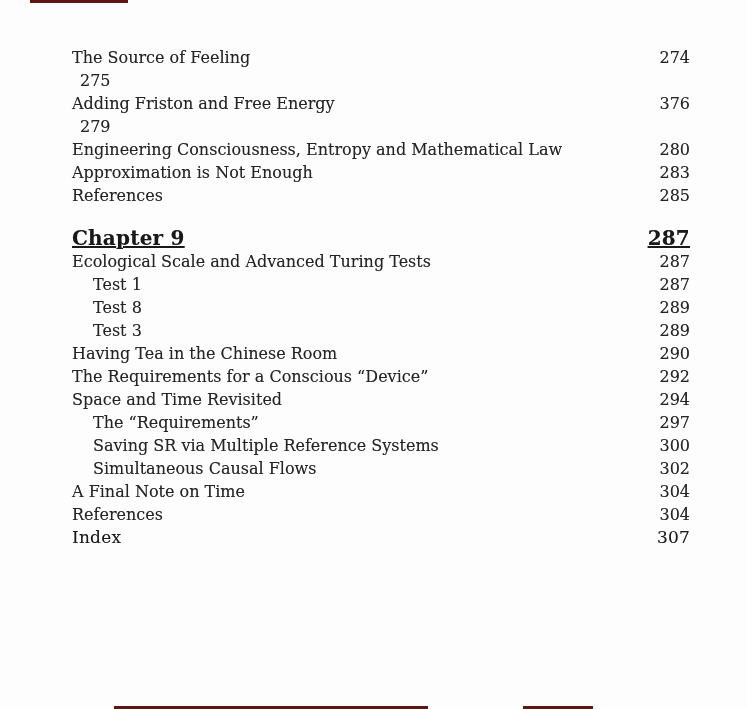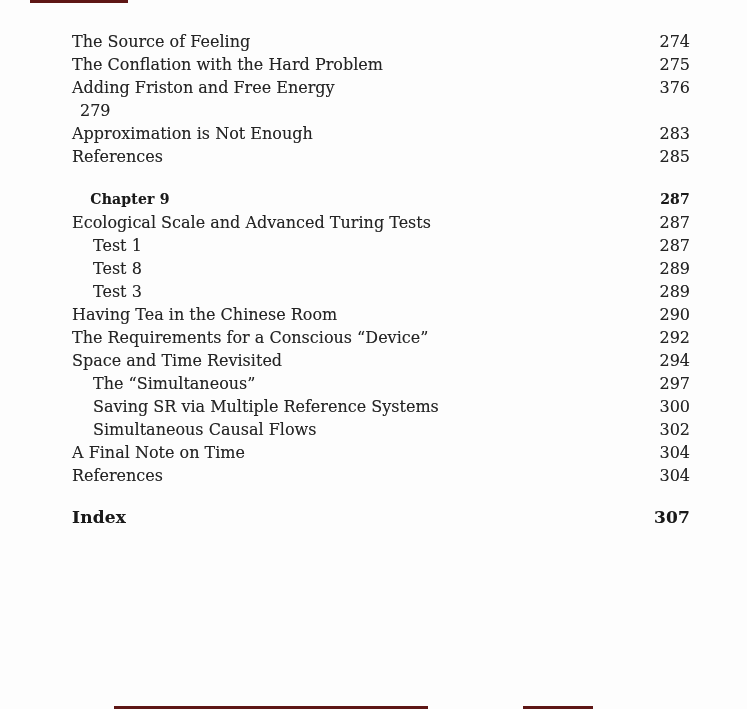--- a/index.html
+++ b/index.html
@@ -11,66 +11,65 @@
     position: relative;
     width: 747px;
     height: 709px;
     background: #fdfdfd;
     overflow: hidden;
     font-family: "DejaVu Serif", "Liberation Serif", serif;
   }
   .toc {
     position: absolute;
     left: 72px;
-    top: 30px;
+    top: 46px;
     width: 618px;
     font-size: 16px;
     line-height: 23px;
     color: #242424;
     text-shadow: 0 0 0.6px rgba(20, 20, 20, 0.35);
-    text-align: center;
   }
   .toc-row {
     display: flex;
     justify-content: space-between;
     align-items: baseline;
   }
   .toc-row.indent-1 {
     padding-left: 21px;
   }
   .entry-label {
     white-space: nowrap;
   }
   .entry-page {
     margin-left: 8px;
     white-space: nowrap;
   }
   
   .chapter-row {
     margin-top: 20px;
     font-weight: bold;
-    font-size: 14px;
+    font-size: 20px;
     color: #191919;
     align-items: flex-end;
     letter-spacing: 0.2px;
+    text-decoration: underline;
   }
   .chapter-left {
     display: flex;
   }
   .chapter-label {
     flex: 0 0 116px;
     width: 116px;
   }
   .chapter-title .chapter-title-line {
     display: block;
   }
   
   .index-row {
-    margin-top: 19px;
-    font-weight: bold;
+    font-weight: normal;
     font-size: 17px;
     color: #191919;
     letter-spacing: 0.2px;
   }
   
   .edge-mark {
     position: absolute;
     height: 3px;
   }
   .edge-top    { left: 30px;  top: 0;    width: 98px; }
@@ -81,29 +80,32 @@
 <body>
 
 <div class="screen" style="background: rgb(253, 253, 253);">
   <div class="edge-mark edge-top" style="background: rgb(94, 22, 21);"></div>
   <div class="toc" id="toc" style="color: rgb(36, 36, 36);">
       <div class="toc-row">
         <span class="entry-label">The Source of Feeling</span>
         <span class="entry-page">274</span>
       </div>
       <div class="toc-row">
-        <span class="entry-label">The Conflation with the Hard Problem</span>
         <span class="entry-page">275</span>
       </div>
       <div class="toc-row">
         <span class="entry-label">Adding Friston and Free Energy</span>
         <span class="entry-page">376</span>
       </div>
       <div class="toc-row">
         <span class="entry-page">279</span>
+      </div>
+      <div class="toc-row">
+        <span class="entry-label">Engineering Consciousness, Entropy and Mathematical Law</span>
+        <span class="entry-page">280</span>
       </div>
       <div class="toc-row">
         <span class="entry-label">Approximation is Not Enough</span>
         <span class="entry-page">283</span>
       </div>
       <div class="toc-row">
         <span class="entry-label">References</span>
         <span class="entry-page">285</span>
       </div>
       <div class="toc-row chapter-row" style="color: rgb(25, 25, 25);">
@@ -134,21 +136,21 @@
       </div>
       <div class="toc-row">
         <span class="entry-label">The Requirements for a Conscious “Device”</span>
         <span class="entry-page">292</span>
       </div>
       <div class="toc-row">
         <span class="entry-label">Space and Time Revisited</span>
         <span class="entry-page">294</span>
       </div>
       <div class="toc-row indent-1">
-        <span class="entry-label">The “Simultaneous”</span>
+        <span class="entry-label">The “Requirements”</span>
         <span class="entry-page">297</span>
       </div>
       <div class="toc-row indent-1">
         <span class="entry-label">Saving SR via Multiple Reference Systems</span>
         <span class="entry-page">300</span>
       </div>
       <div class="toc-row indent-1">
         <span class="entry-label">Simultaneous Causal Flows</span>
         <span class="entry-page">302</span>
       </div>

